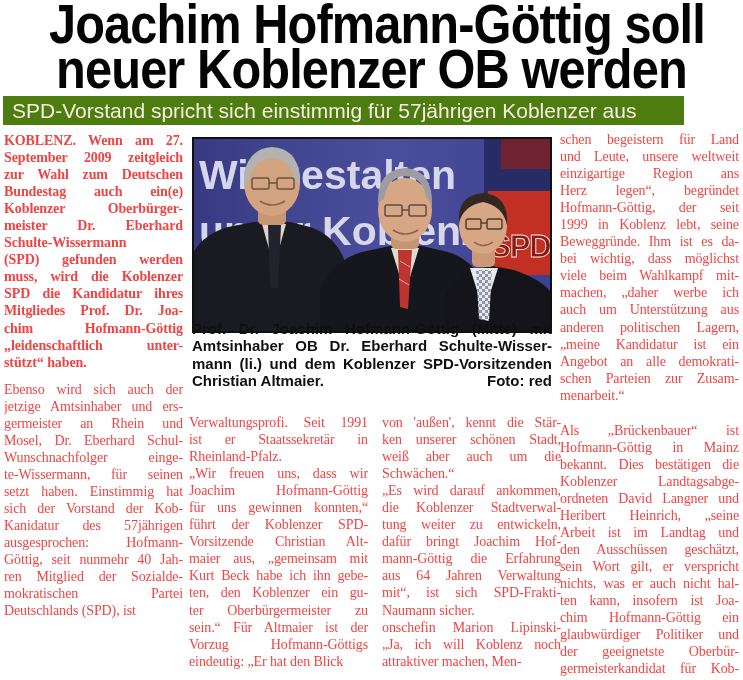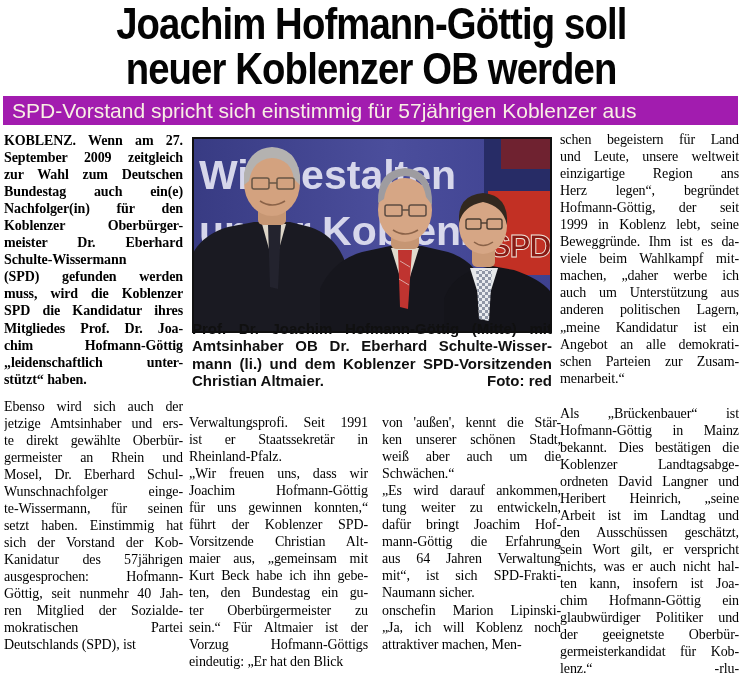--- a/index.html
+++ b/index.html
@@ -5,29 +5,29 @@
   * { margin:0; padding:0; box-sizing:border-box; }
   html,body { background:#ffffff; }
   .page {
     position:relative; width:743px; height:680px; margin:0 auto;
     background:#ffffff; overflow:hidden; color:#0d0d0d;
     font-family:"Liberation Serif", serif;
   }
   
   .headline { position:absolute; left:0; top:1px; width:743px; text-align:center;
     font-family:"Liberation Sans", sans-serif; font-weight:700; color:#040404;
-    font-size:44px; line-height:45px; letter-spacing:-1px; }
+    font-size:56px; line-height:45px; letter-spacing:-1px; }
   .headline .hl { display:inline-block; transform:scaleX(0.87); transform-origin:50% 50%; white-space:nowrap; }
   
-  .subhead { position:absolute; left:3px; top:96px; width:735px; height:29px;
-    background:#a21caf; color:#f8efe4;
+  .subhead { position:absolute; left:3px; top:96px; width:681px; height:29px;
+    background:#4d7c0f; color:#f8efe4;
     font-family:"Liberation Sans", sans-serif; font-size:21px; line-height:29px;
     padding-left:9px; white-space:nowrap; overflow:hidden; }
   
-  .col { position:absolute; overflow:hidden; font-size:14px; line-height:17.05px; letter-spacing:-0.1px; color:#000000; }
+  .col { position:absolute; overflow:hidden; font-size:14px; line-height:17.05px; letter-spacing:-0.1px; color:#ef4444; }
   .col1 { left:4px;   top:132px; width:179px; height:548px; }
   .col2 { left:189px; top:414px; width:179px; height:266px; }
   .col3 { left:374px; top:414px; width:179px; height:266px;margin-left:8px; }
   .col4 { left:560px; top:131px; width:179px; height:549px; }
   .col1 .para + .para { margin-top:10px; }
   .col4 .para + .para { margin-top:18px; }
   .para.bold { font-weight:700; }
   .tline { text-align:justify; text-align-last:justify; white-space:nowrap; overflow:hidden; }
   .tline.lastline { text-align-last:left; }
   .tline.split { display:flex; justify-content:space-between; }
@@ -50,36 +50,34 @@
       <span class="hl">neuer Koblenzer OB werden</span></h1>
 
   <div class="subhead">SPD-Vorstand spricht sich einstimmig für 57jährigen Koblenzer aus</div>
 
   <div class="col col1">
       <div class="para bold">
         <div class="tline">KOBLENZ. Wenn am 27.</div>
         <div class="tline">September 2009 zeitgleich</div>
         <div class="tline">zur Wahl zum Deutschen</div>
         <div class="tline">Bundestag auch ein(e)</div>
-        <div class="tline">Nachfolger(in) für den</div>
         <div class="tline">Koblenzer Oberbürger-</div>
         <div class="tline">meister Dr. Eberhard</div>
         <div class="tline">Schulte-Wissermann</div>
         <div class="tline">(SPD) gefunden werden</div>
         <div class="tline">muss, wird die Koblenzer</div>
         <div class="tline">SPD die Kandidatur ihres</div>
         <div class="tline">Mitgliedes Prof. Dr. Joa-</div>
         <div class="tline">chim Hofmann-Göttig</div>
         <div class="tline">„leidenschaftlich unter-</div>
         <div class="tline lastline">stützt“ haben.</div>
       </div>
       <div class="para">
         <div class="tline">Ebenso wird sich auch der</div>
         <div class="tline">jetzige Amtsinhaber und ers-</div>
-        <div class="tline">te direkt gewählte Oberbür-</div>
         <div class="tline">germeister an Rhein und</div>
         <div class="tline">Mosel, Dr. Eberhard Schul-</div>
         <div class="tline">Wunschnachfolger einge-</div>
         <div class="tline">te-Wissermann, für seinen</div>
         <div class="tline">setzt haben. Einstimmig hat</div>
         <div class="tline">sich der Vorstand der Kob-</div>
         <div class="tline">Kanidatur des 57jährigen</div>
         <div class="tline">ausgesprochen: Hofmann-</div>
         <div class="tline">Göttig, seit nunmehr 40 Jah-</div>
         <div class="tline">ren Mitglied der Sozialde-</div>
@@ -177,36 +175,37 @@
         <div class="tline lastline">Rheinland-Pfalz.</div>
       </div>
       <div class="para">
         <div class="tline">„Wir freuen uns, dass wir</div>
         <div class="tline">Joachim Hofmann-Göttig</div>
         <div class="tline">für uns gewinnen konnten,“</div>
         <div class="tline">führt der Koblenzer SPD-</div>
         <div class="tline">Vorsitzende Christian Alt-</div>
         <div class="tline">maier aus, „gemeinsam mit</div>
         <div class="tline">Kurt Beck habe ich ihn gebe-</div>
-        <div class="tline">ten, den Bundestag ein gu-</div>
+        <div class="tline">ten, den Koblenzer ein gu-</div>
         <div class="tline">ter Oberbürgermeister zu</div>
         <div class="tline">sein.“ Für Altmaier ist der</div>
         <div class="tline">Vorzug Hofmann-Göttigs</div>
         <div class="tline lastline">eindeutig: „Er hat den Blick</div>
       </div>
     </div>
   <div class="col col3">
       <div class="para">
         <div class="tline">von 'außen', kennt die Stär-</div>
         <div class="tline">ken unserer schönen Stadt,</div>
         <div class="tline">weiß aber auch um die</div>
         <div class="tline lastline">Schwächen.“</div>
       </div>
       <div class="para">
         <div class="tline">„Es wird darauf ankommen,</div>
+        <div class="tline">die Koblenzer Stadtverwal-</div>
         <div class="tline">tung weiter zu entwickeln,</div>
         <div class="tline">dafür bringt Joachim Hof-</div>
         <div class="tline">mann-Göttig die Erfahrung</div>
         <div class="tline">aus 64 Jahren Verwaltung</div>
         <div class="tline">mit“, ist sich SPD-Frakti-</div>
         <div class="tline lastline">Naumann sicher.</div>
         <div class="tline">onschefin Marion Lipinski-</div>
       </div>
       <div class="para">
         <div class="tline">„Ja, ich will Koblenz noch</div>
@@ -215,20 +214,21 @@
     </div>
   <div class="col col4">
       <div class="para">
         <div class="tline">schen begeistern für Land</div>
         <div class="tline">und Leute, unsere weltweit</div>
         <div class="tline">einzigartige Region ans</div>
         <div class="tline">Herz legen“, begründet</div>
         <div class="tline">Hofmann-Göttig, der seit</div>
         <div class="tline">1999 in Koblenz lebt, seine</div>
         <div class="tline">Beweggründe. Ihm ist es da-</div>
+        <div class="tline">bei wichtig, dass möglichst</div>
         <div class="tline">viele beim Wahlkampf mit-</div>
         <div class="tline">machen, „daher werbe ich</div>
         <div class="tline">auch um Unterstützung aus</div>
         <div class="tline">anderen politischen Lagern,</div>
         <div class="tline">„meine Kandidatur ist ein</div>
         <div class="tline">Angebot an alle demokrati-</div>
         <div class="tline">schen Parteien zur Zusam-</div>
         <div class="tline lastline">menarbeit.“</div>
       </div>
       <div class="para">

